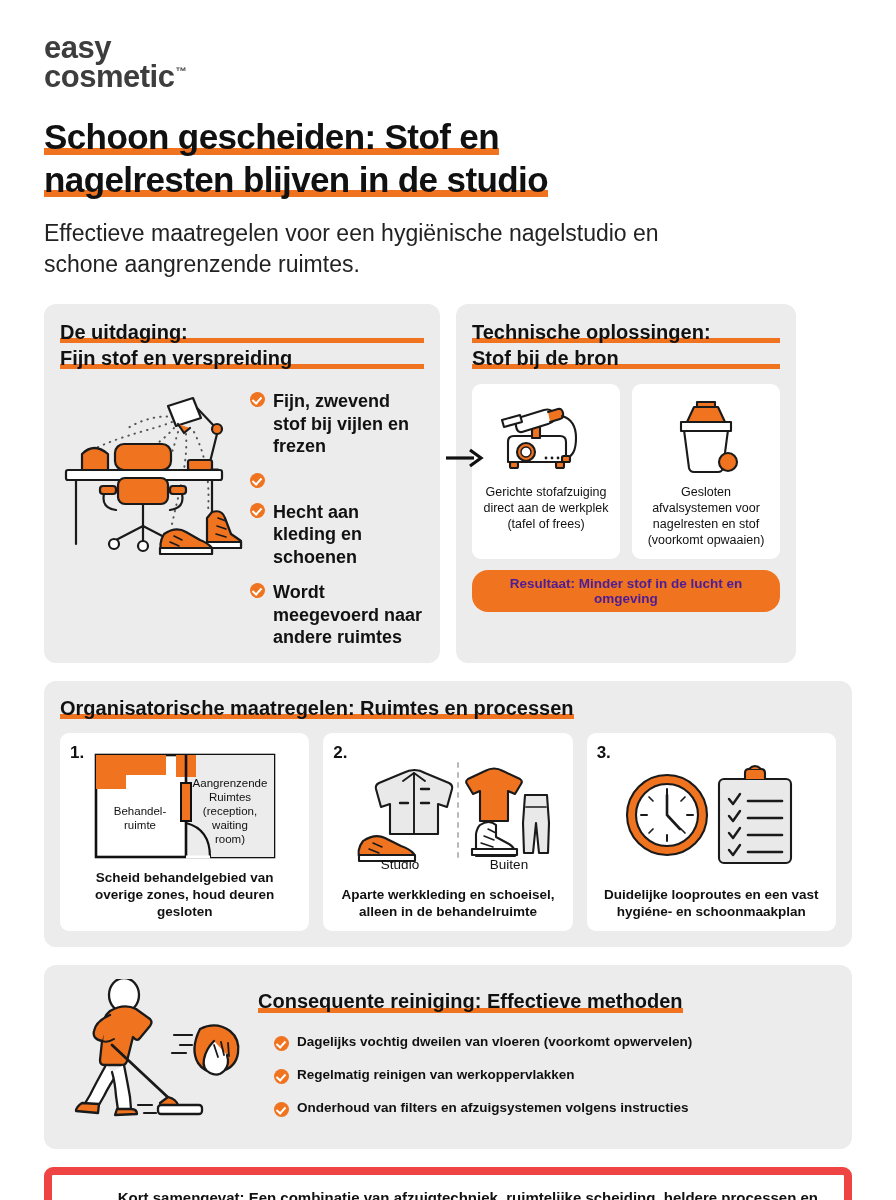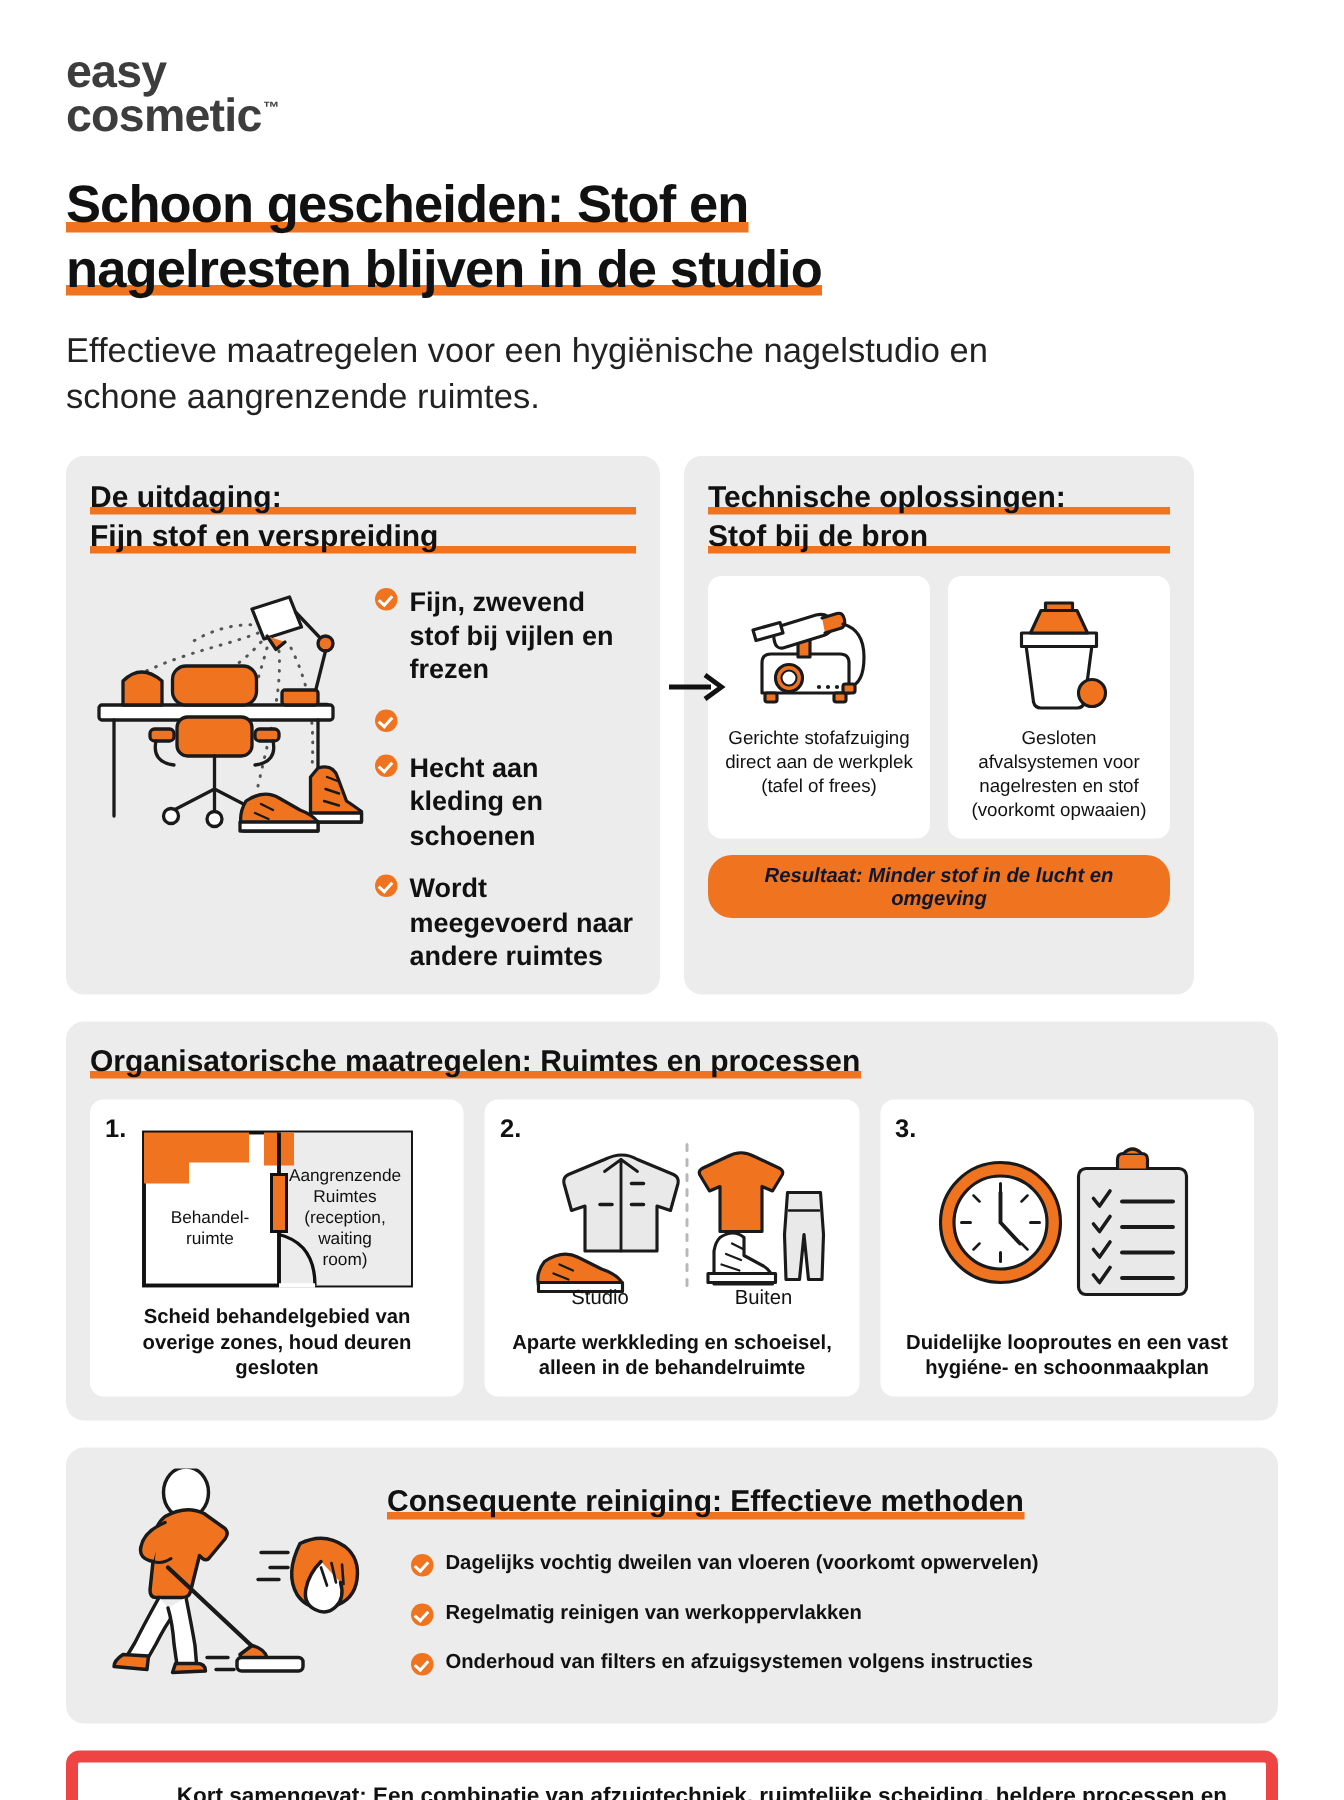--- a/index.html
+++ b/index.html
@@ -82,23 +82,23 @@
     display: flex; align-items: center; justify-content: center;
   }
 
   .sol-grid { display: flex; gap: 12px; margin-top: 14px; }
   .sol-card {
     flex: 1; background: #fff; border-radius: 9px;
     padding: 12px 8px 11px 8px; text-align: center;
   }
   .sol-cap { font-size: 12.5px; font-weight: normal; line-height: 1.28; margin-top: 8px; color: #111; }
   .result-banner {
-    margin-top: 11px; background: #F07320; color: #0f172a;
+    margin-top: 11px; background: #F07320; color: #4c1d95;
     border-radius: 16px; text-align: center;
-    font-size: 13.5px; font-weight: bold; padding: 6px 10px; font-style: italic;
+    font-size: 13.5px; font-weight: bold; padding: 6px 10px;
   }
 
   
   .panel-org { margin-top: 18px; padding: 15px 16px 16px 16px; }
   .org-grid { display: flex; gap: 14px; margin-top: 13px; }
   .org-card {
     flex: 1; background: #fff; border-radius: 9px;
     padding: 10px 10px 11px 10px;
     display: flex; flex-direction: column;
   }

